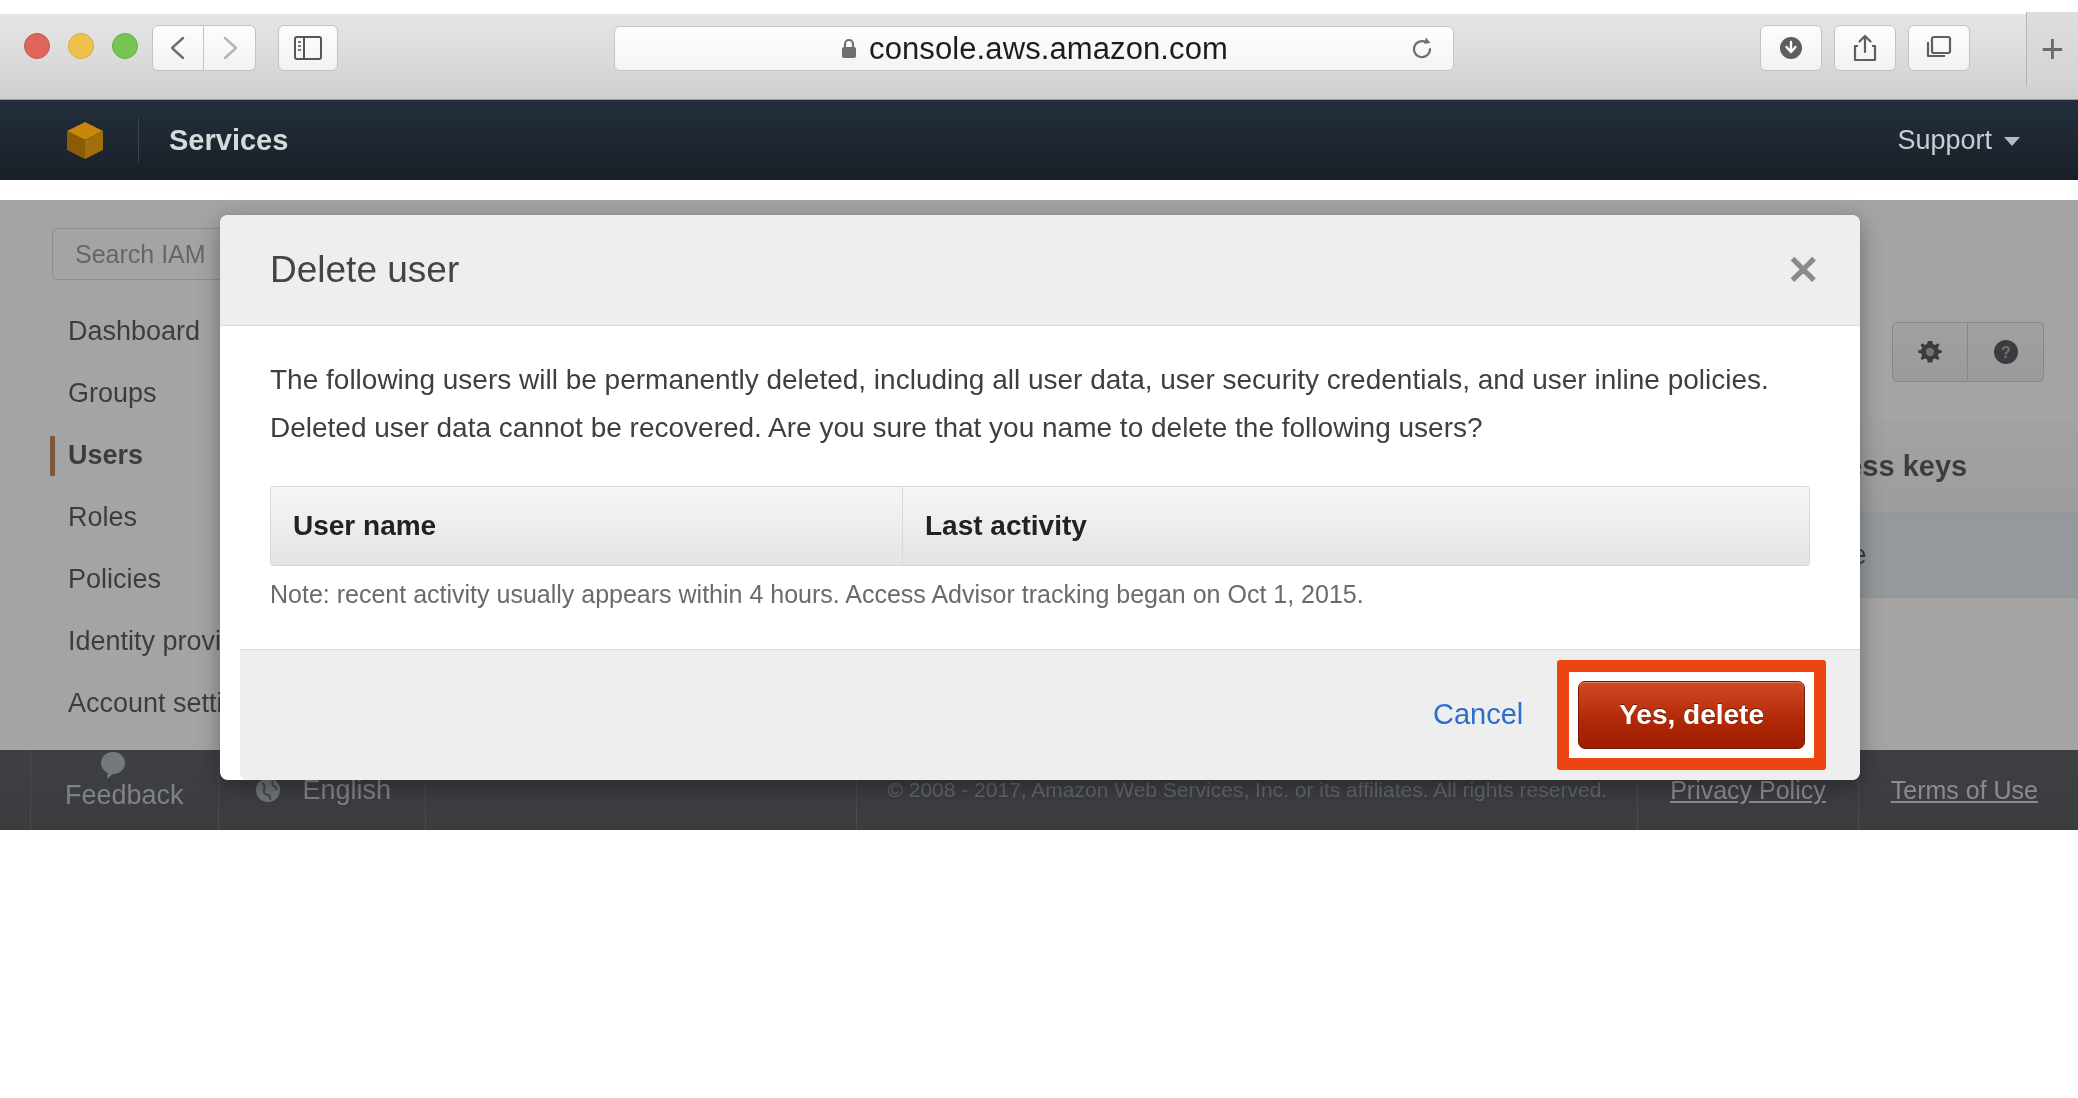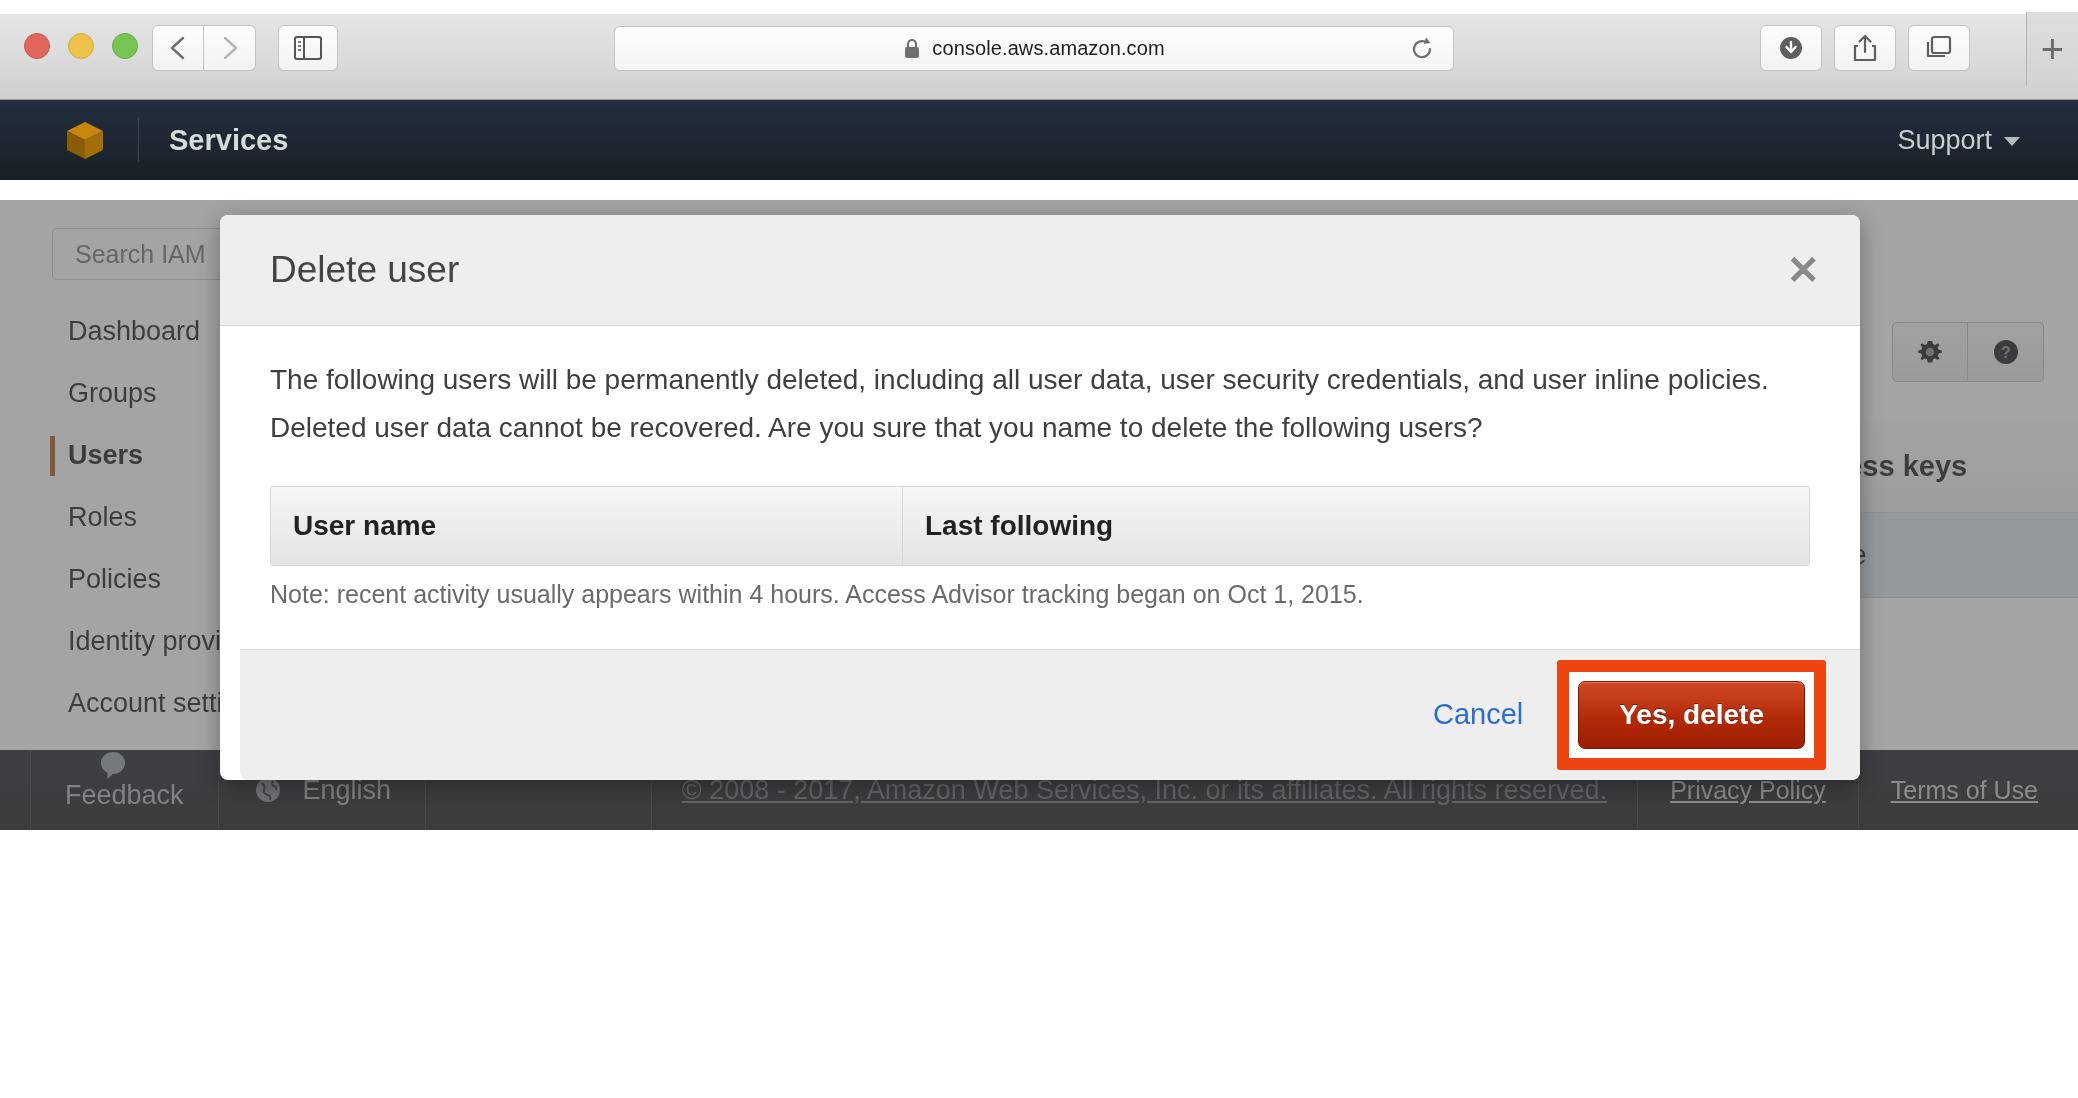--- a/index.html
+++ b/index.html
@@ -84,21 +84,21 @@
     background: linear-gradient(to bottom, #fefefe 0%, #f4f4f4 100%);
     border: 1px solid #c4c4c4;
     border-radius: 6px;
     display: flex;
     align-items: center;
     justify-content: center;
     box-sizing: border-box;
   }
   .url-lock { margin-right: 11px; display: flex; align-items: center; }
   .url-text {
-    font-size: 20px;
+    font-size: 31px;
     color: #1d1d1d;
     letter-spacing: 0.1px;
   }
   .reload-icon {
     position: absolute;
     right: 18px; top: 50%;
     transform: translateY(-50%);
     display: flex; align-items: center;
   }
 
@@ -303,26 +303,25 @@
     border-right: 1px solid #33383f;
     color: #aeb3b8;
     font-size: 27px;
     box-sizing: border-box;
   }
   .foot-cell.first { border-left: 1px solid #33383f; margin-left: 30px; flex-direction: column; }
   .foot-icon { margin-right: 20px; display: flex; align-items: center; }
   .foot-spacer { flex: 1 1 auto; height: 80px; border-right: 1px solid #33383f; }
   .foot-copy {
     color: #6e747a;
-    font-size: 27px;
+    font-size: 21px;
     padding: 16px 30px;
     height: 80px;
     display: flex; align-items: center;
     border-right: 1px solid #33383f;
-    text-decoration: underline;
   }
   .foot-link {
     color: #c3c8cd;
     font-size: 25px;
     padding: 0 32px;
     height: 80px;
     display: flex; align-items: center;
     border-right: 1px solid #33383f;
     text-decoration: underline;
   }
@@ -649,21 +648,21 @@
         <span class="modal-close">✕</span>
       </div>
 
       <div class="modal-body">
         <p class="modal-para">The following users will be permanently deleted, including all user data, user security credentials, and user inline policies.</p>
         <p class="modal-para">Deleted user data cannot be recovered. Are you sure that you name to delete the following users?</p>
 
         <div class="modal-table">
           <div class="mt-header">
             <div class="mt-col c1">User name</div>
-            <div class="mt-col c2">Last following</div>
+            <div class="mt-col c2">Last activity</div>
           </div>
         </div>
 
         <div class="modal-note">Note: recent activity usually appears within 4 hours. Access Advisor tracking began on Oct 1, 2015.</div>
       </div>
 
       <div class="modal-footer">
         <span class="cancel-link">Cancel</span>
         <span class="highlight-box">
           <span class="highlight-inner">

